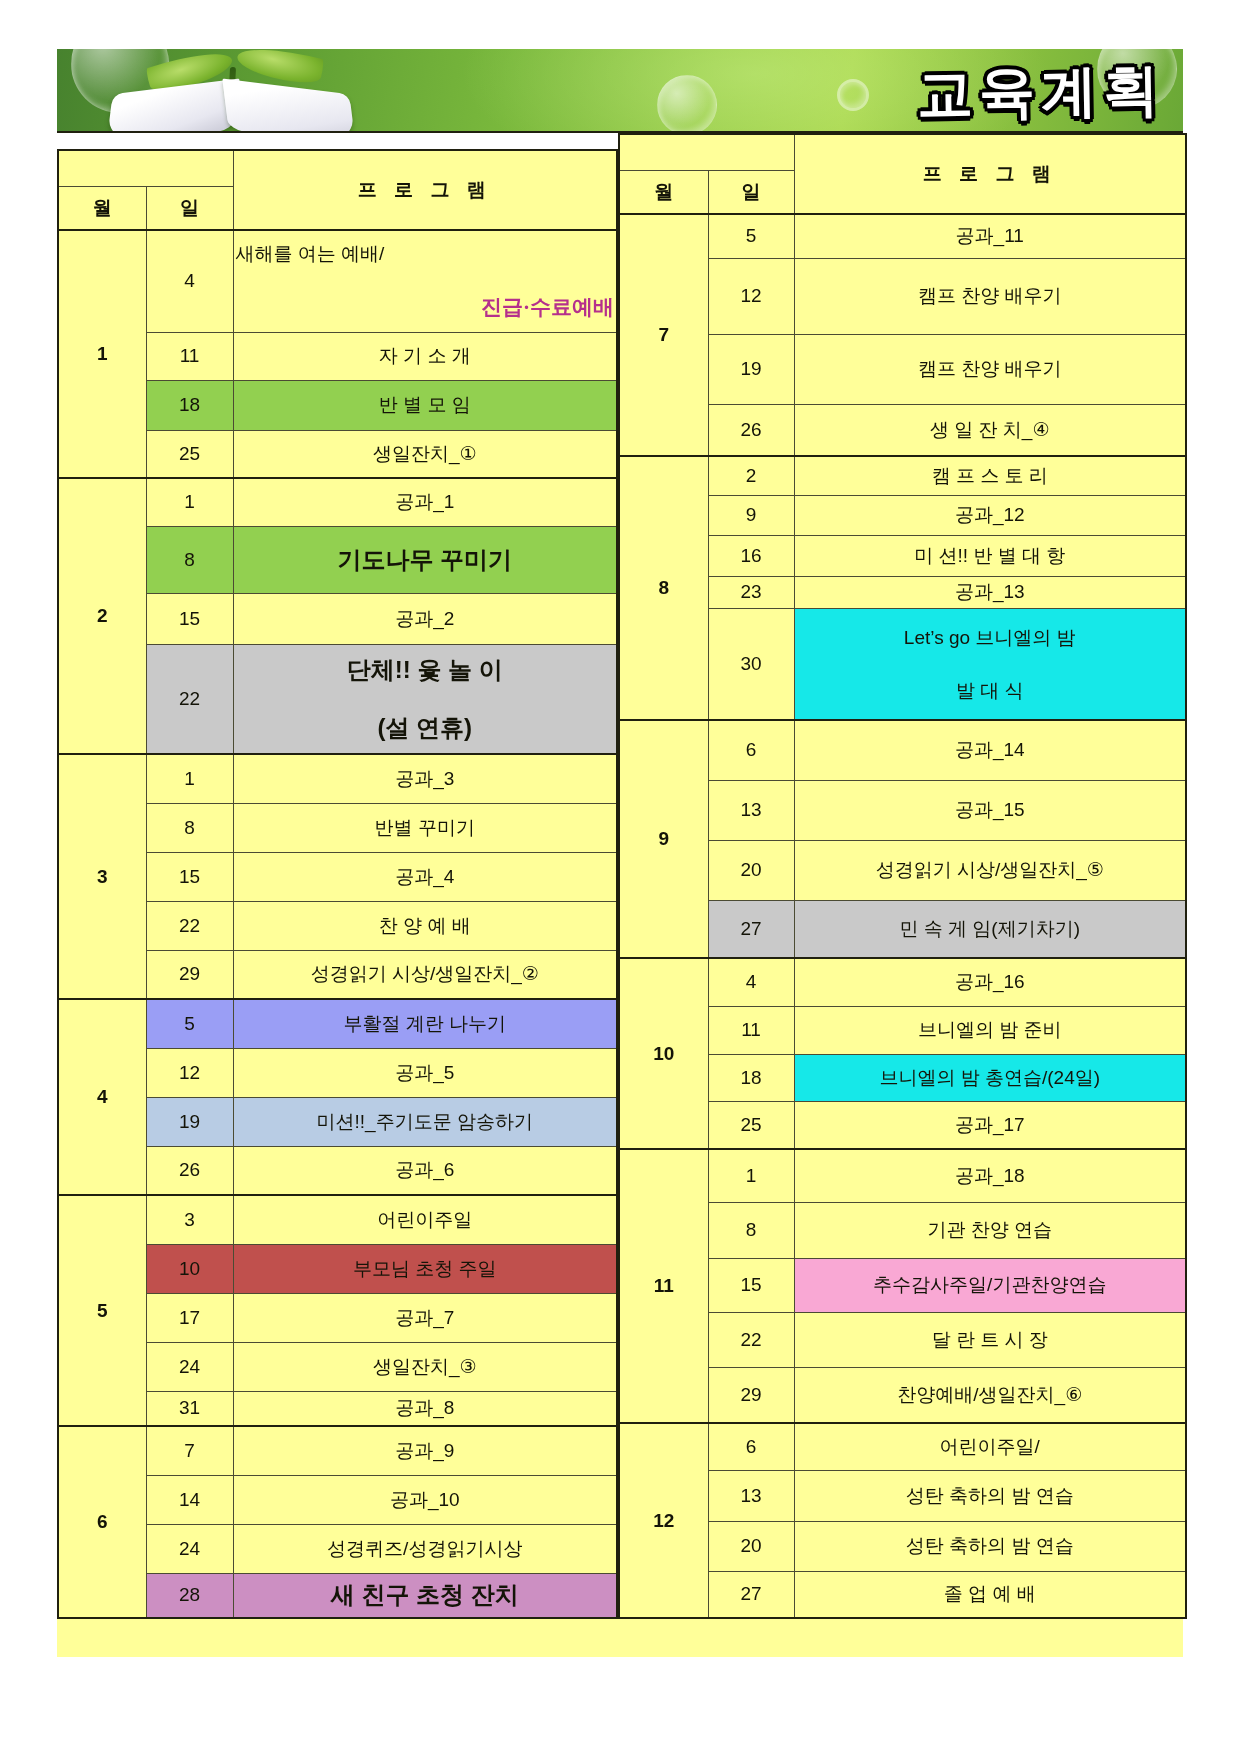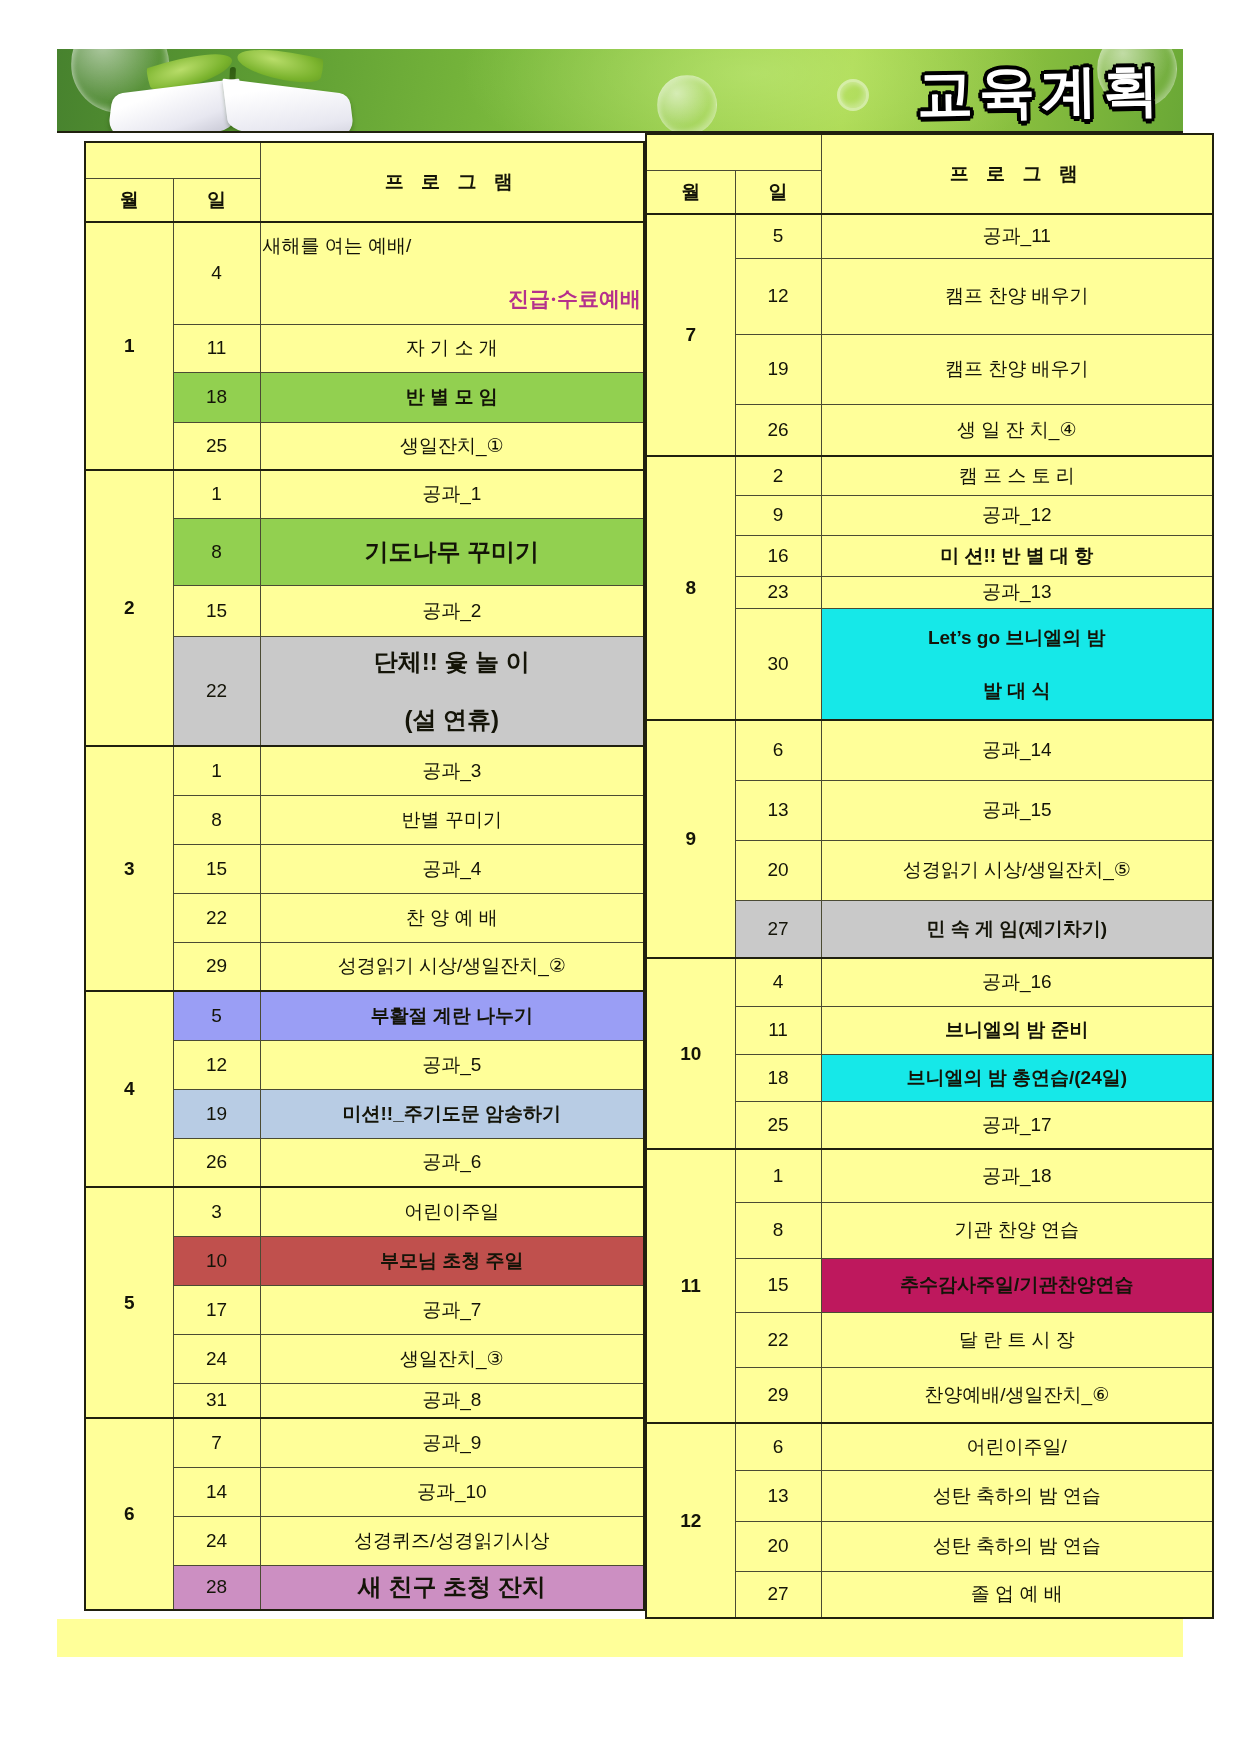--- a/index.html
+++ b/index.html
@@ -39,46 +39,46 @@
   .leafR{left:128px;bottom:58px;border-radius:96% 4% 55% 45%/60% 60% 40% 40%;transform:rotate(14deg);}
   .banner-title{
     position:absolute;right:18px;top:6px;
     font-size:56px;font-weight:bold;letter-spacing:6px;color:#ffffff;
     text-shadow:-3px -3px 0 #000,3px -3px 0 #000,-3px 3px 0 #000,3px 3px 0 #000,
       -4px 0 0 #000,4px 0 0 #000,0 -4px 0 #000,0 4px 0 #000,0 5px 0 #000;
     transform:rotate(-1deg);
   }
 
   
-  .tables{display:flex;align-items:center;margin-left:27px;}
+  .tables{display:flex;align-items:flex-end;}
   table.cal{border-collapse:collapse;table-layout:fixed;border:2px solid #20200f;}
   table.cal td{border:1px solid #4b4b33;text-align:center;vertical-align:middle;
     font-size:19px;background:#ffff99;overflow:hidden;padding:0 2px;}
   .t-left{width:559px;}
   .t-right{width:567px;}
   .t-left col.c-m{width:88px;}  .t-left col.c-d{width:87px;}  .t-left col.c-p{width:384px;}
   .t-right col.c-m{width:89px;} .t-right col.c-d{width:86px;} .t-right col.c-p{width:392px;}
   td.month{font-size:46px;font-weight:600;border-left:2px solid #20200f;border-right:2px solid #20200f;}
   td.day{font-size:20px;border-right:2px solid #20200f;}
   thead td{border-bottom:2px solid #20200f;}
   .mhead,.dhead{font-size:17px;font-weight:600;}
   .phead{font-size:17px;font-weight:600;letter-spacing:6px;}
   tbody{border-top:2px solid #20200f;}
-  tr.b td.prog{font-weight:bold;}
+  tr.b td.prog{font-weight:normal;}
   tr.big td.prog{font-weight:bold;font-size:24px;}
   
   tr.g td.day, tr.g td.prog{background:#92d050;}
   tr.gy td.day, tr.gy td.prog{background:#c9c9c9;}
   tr.pe td.day, tr.pe td.prog{background:#9a9ef5;}
   tr.lb td.day, tr.lb td.prog{background:#b8cce4;}
   tr.rd td.day, tr.rd td.prog{background:#c0504d;}
   tr.pk td.day, tr.pk td.prog{background:#cc8fc2;}
   
   tr.cy td.prog{background:#16e8e8;}
-  tr.yl td.prog{background:#be185d;}
+  tr.yl td.prog{background:#f9a8d4;}
   
   td.split{padding:8px 12px;}
   td.split .l1{text-align:left;}
   td.split .l2{text-align:right;margin-top:26px;color:#b5308c;font-weight:bold;
     font-family:"Liberation Serif","DejaVu Serif",serif;font-size:21px;}
   td.two div{line-height:1;}
   td.two .l1{margin-bottom:34px;}
 
   .bottom-strip{height:38px;background:#ffff99;}
 </style>

